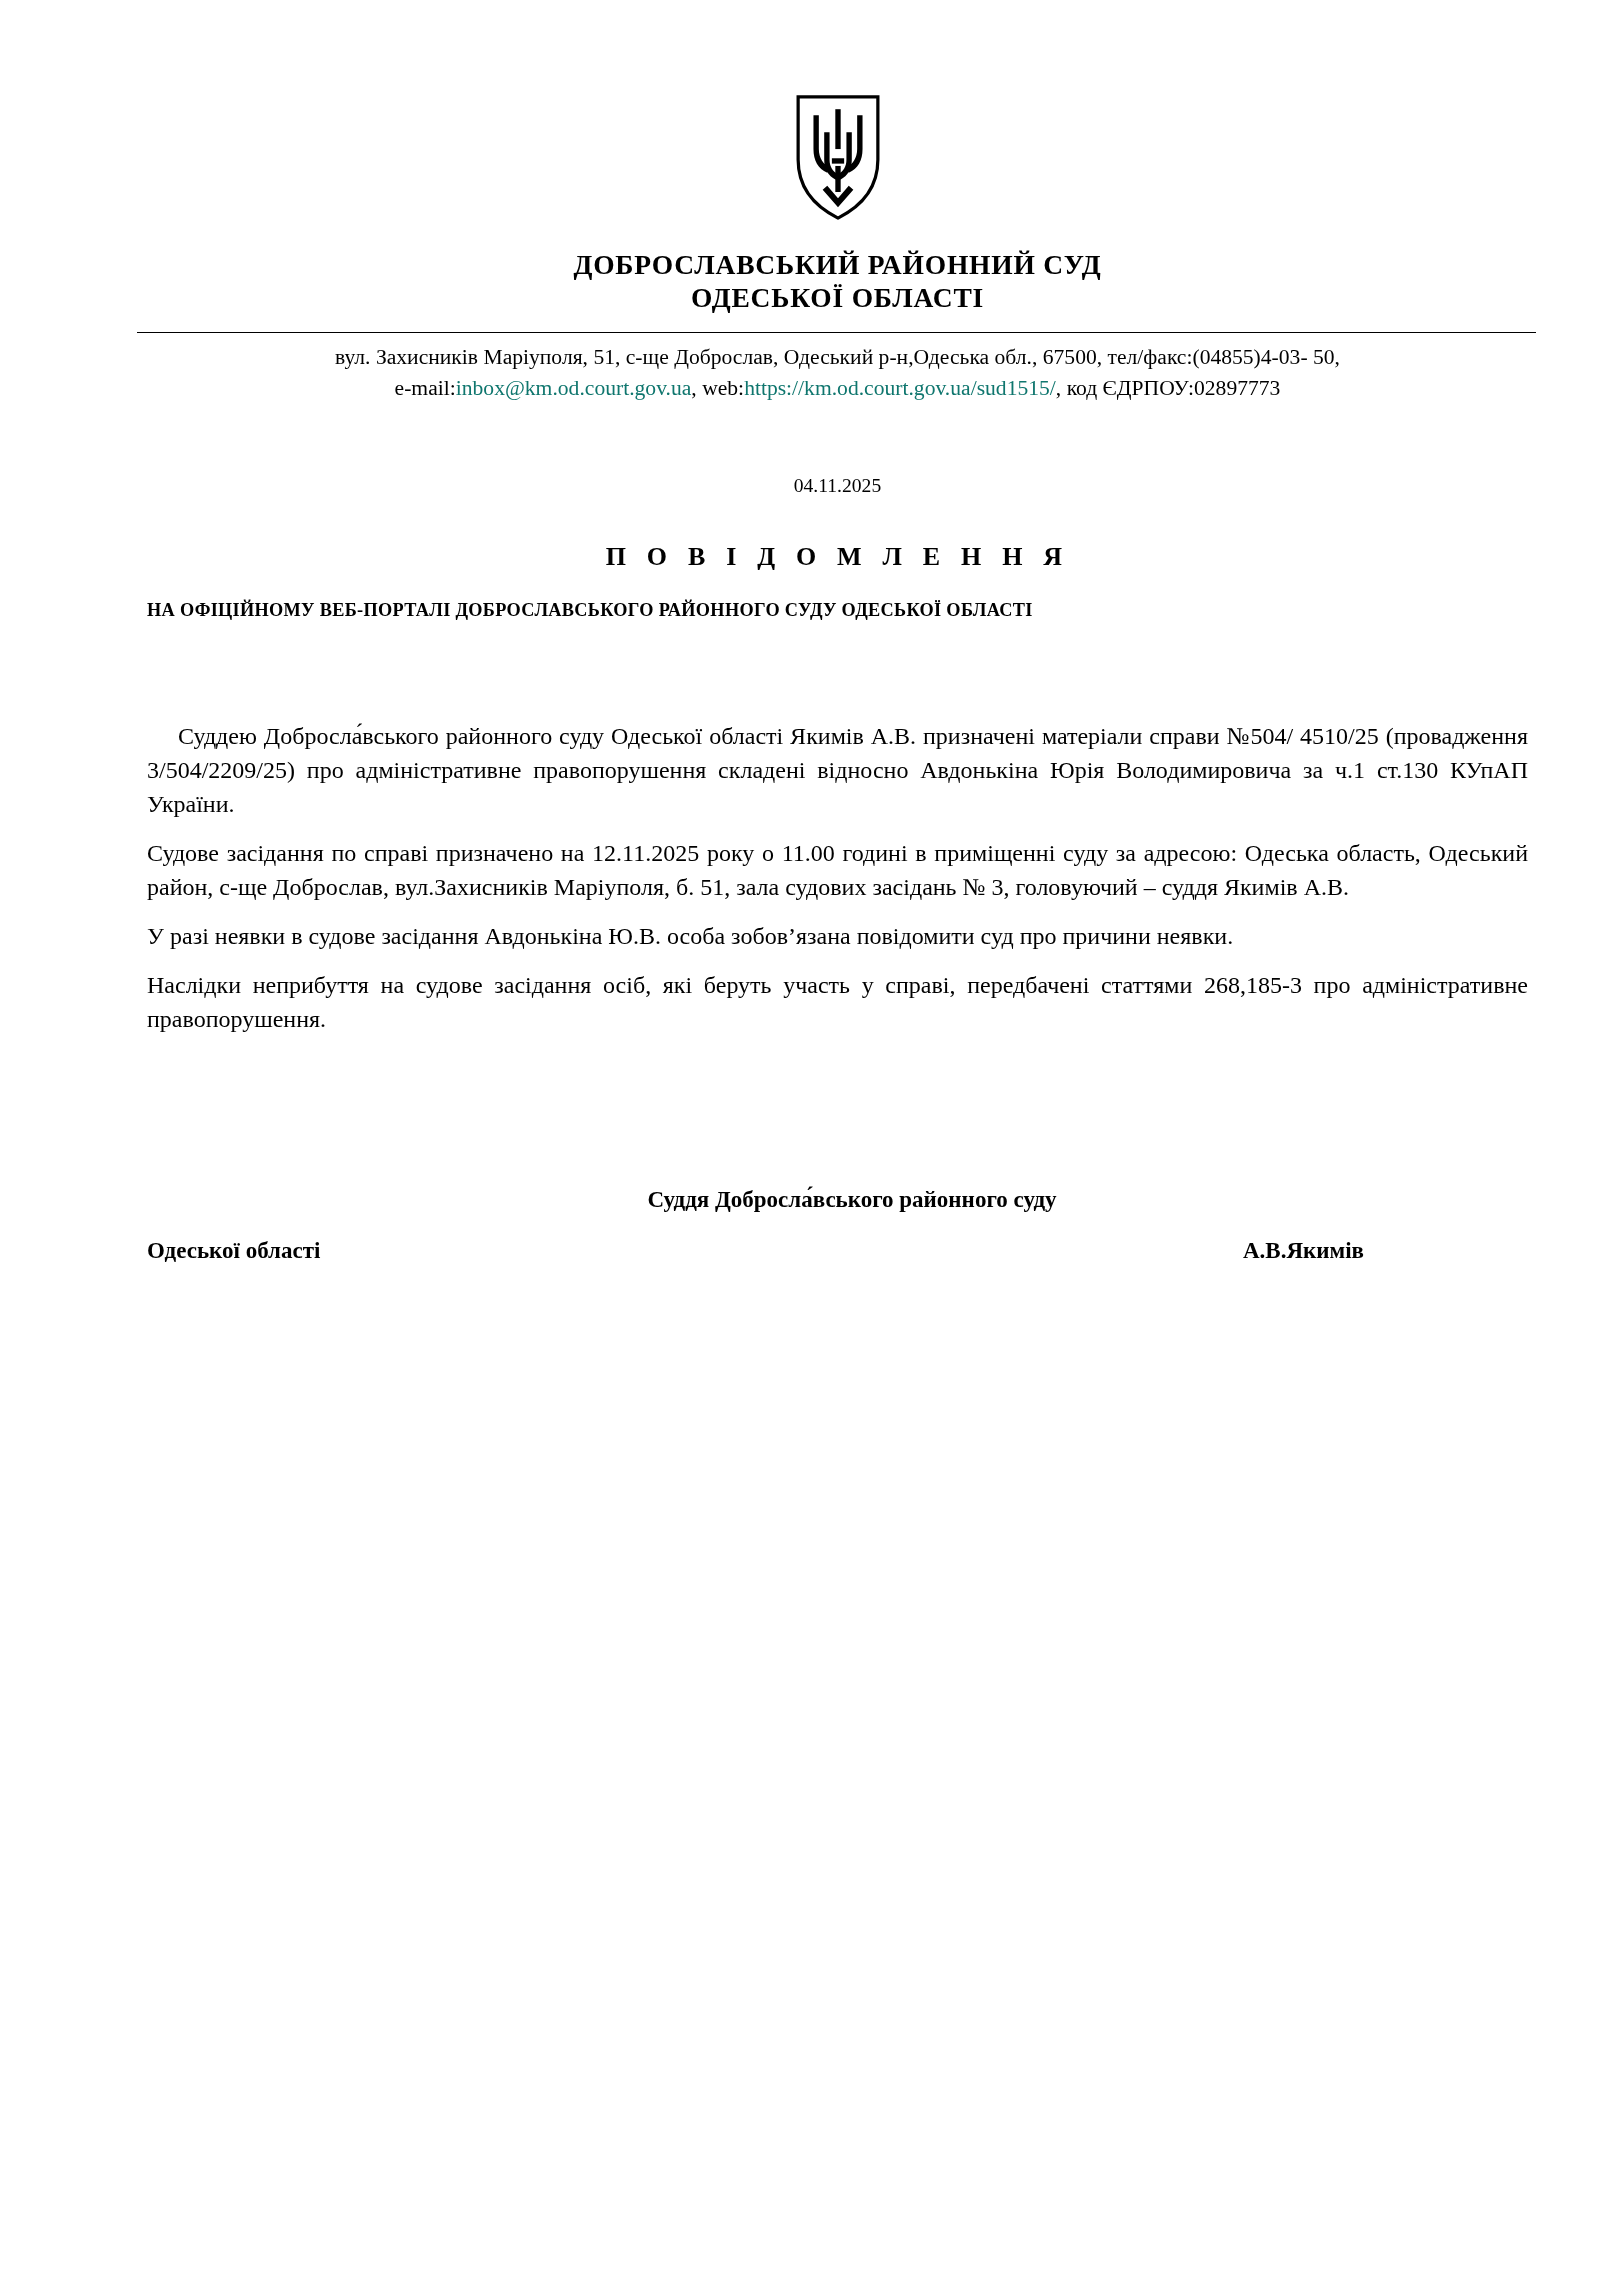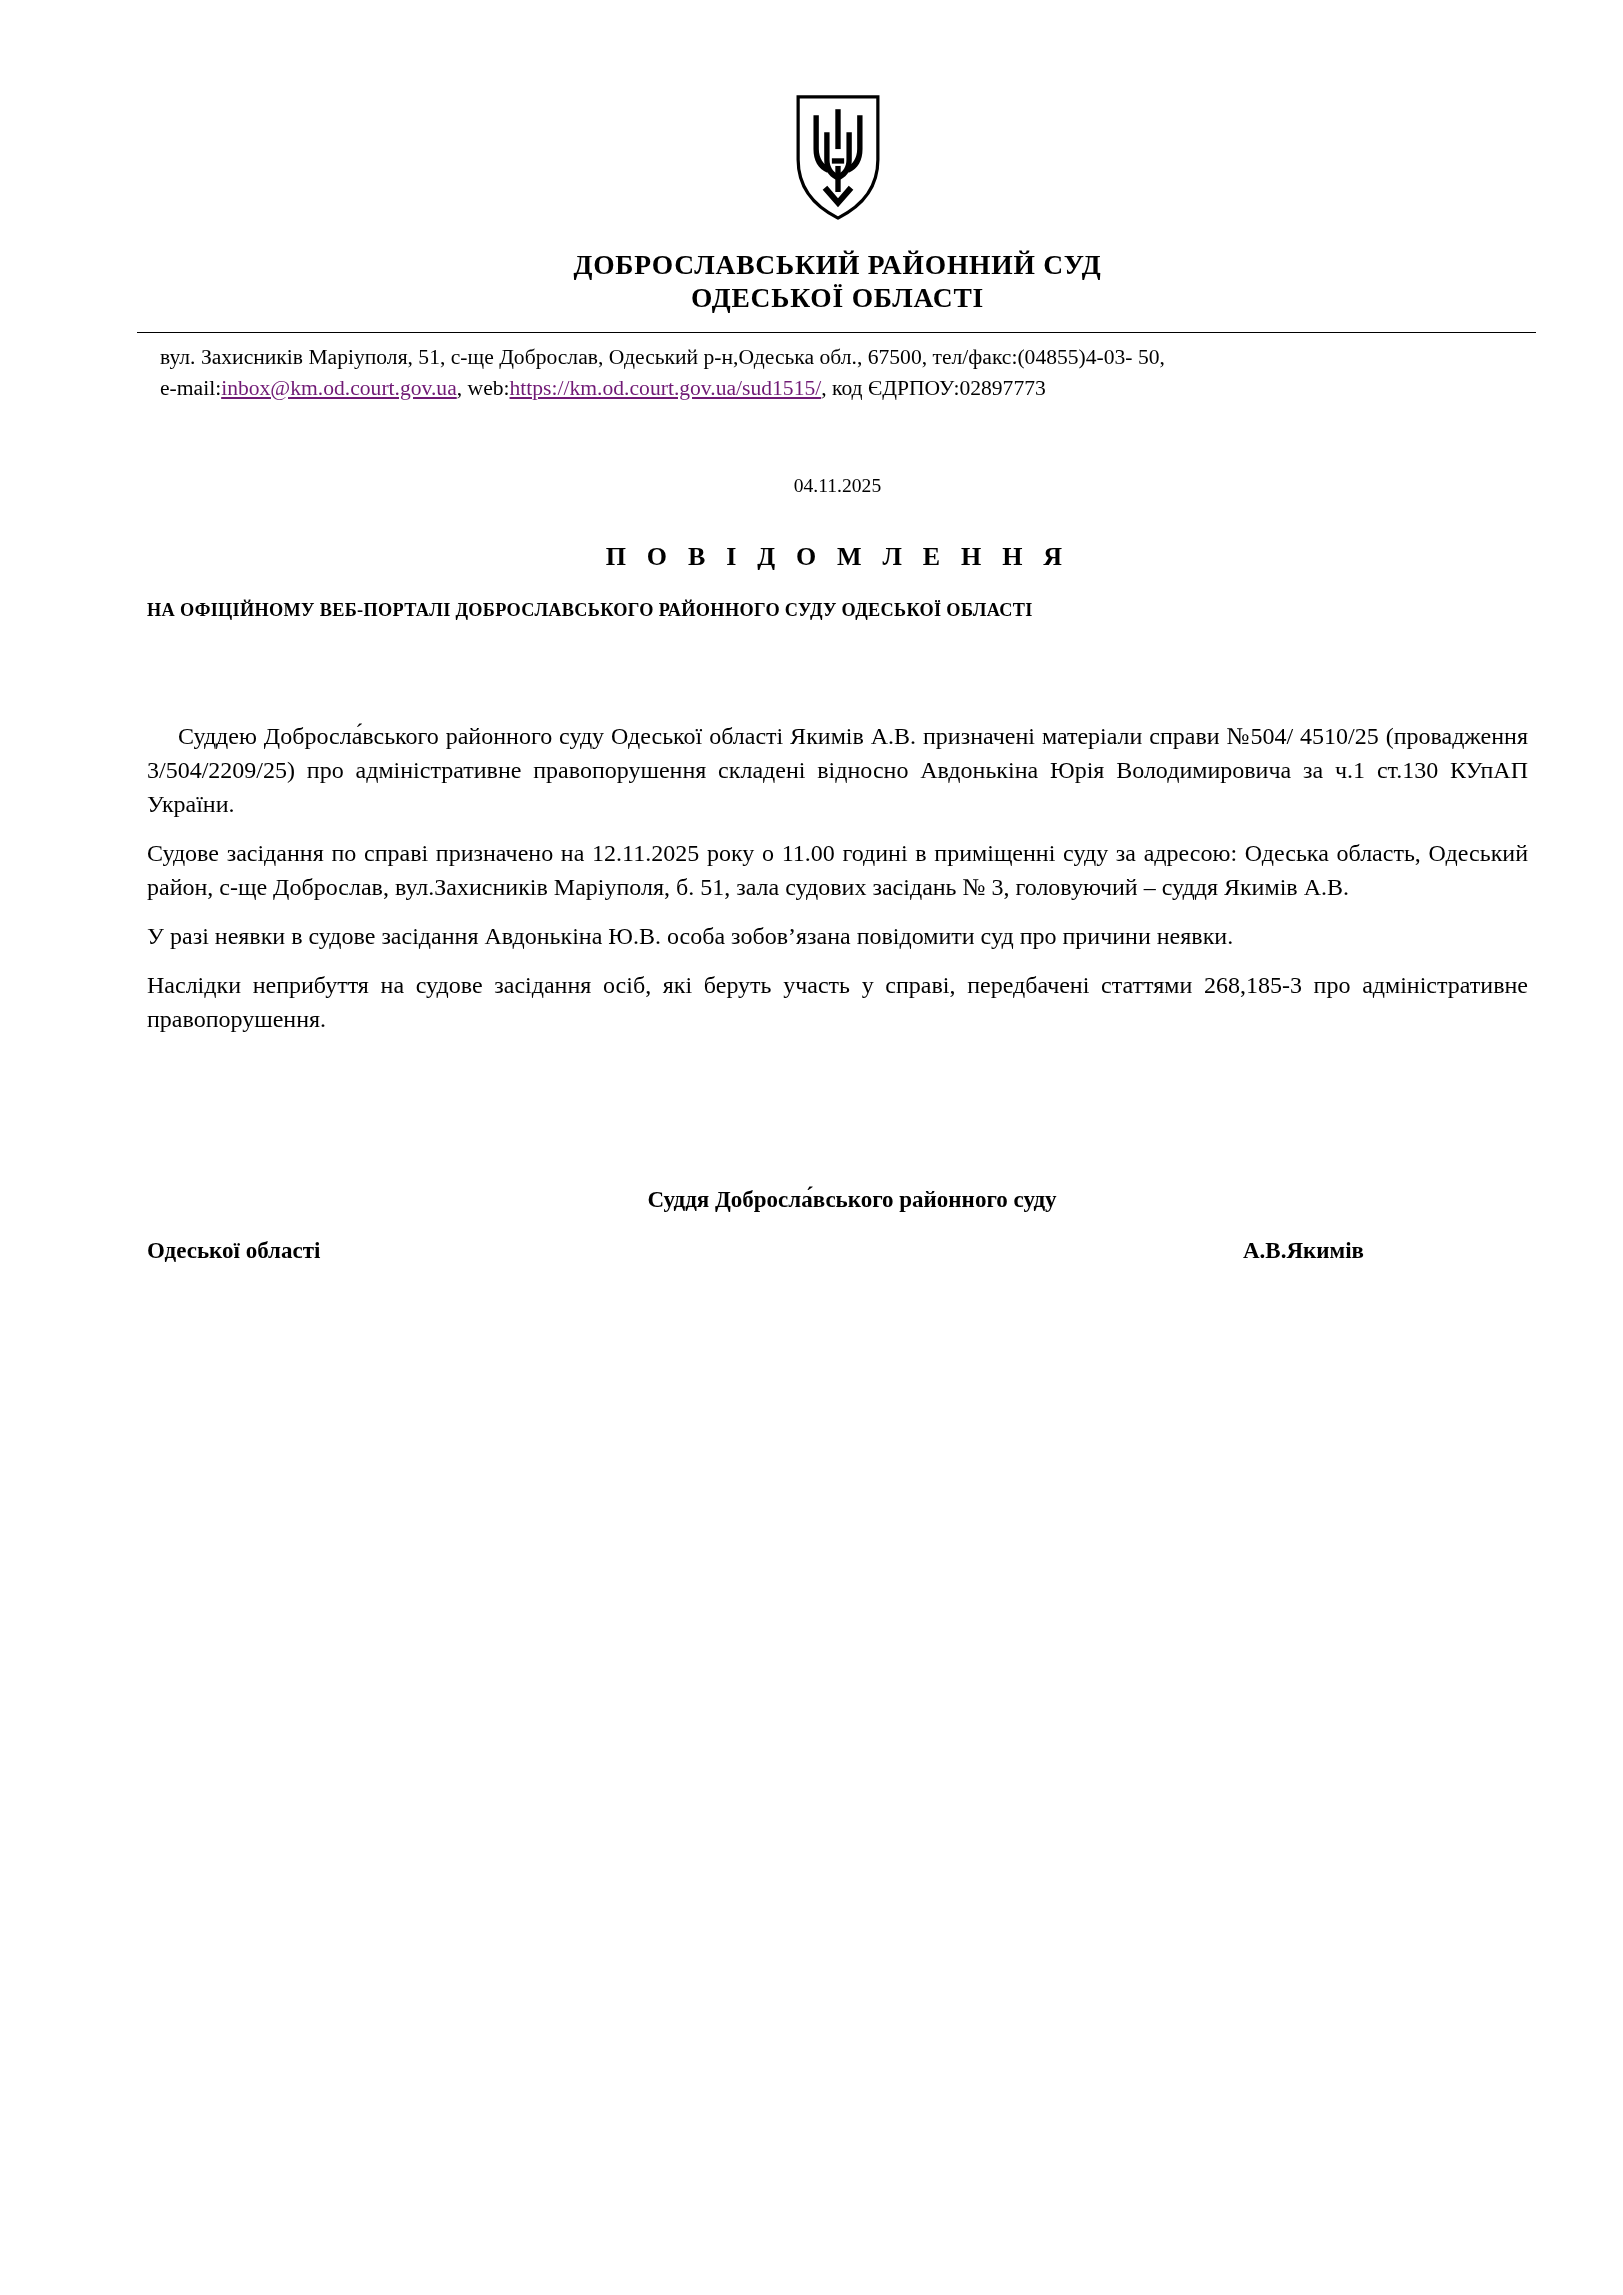--- a/index.html
+++ b/index.html
@@ -53,31 +53,30 @@
   }
 
   .rule {
     border-top: 1.3px solid #000;
     margin-top: 17px;
     margin-left: -9.8px;
     margin-right: -7.9px;
   }
 
   .contacts {
-    text-align: left;
+    text-align: center;
     font-size: 21.6px;
     line-height: 1.42;
     margin-top: 9.2px;
     padding-left: 13px;
     padding-right: 13px;
   }
   .contacts a,
   .contacts .link {
-    color: #701a75;
-    text-decoration: underline;
+    color: #0f766e;
   }
 
   
   .doc-date {
     margin-top: 72px;
     font-size: 19.6px;
     text-align: center;
   }
 
   

